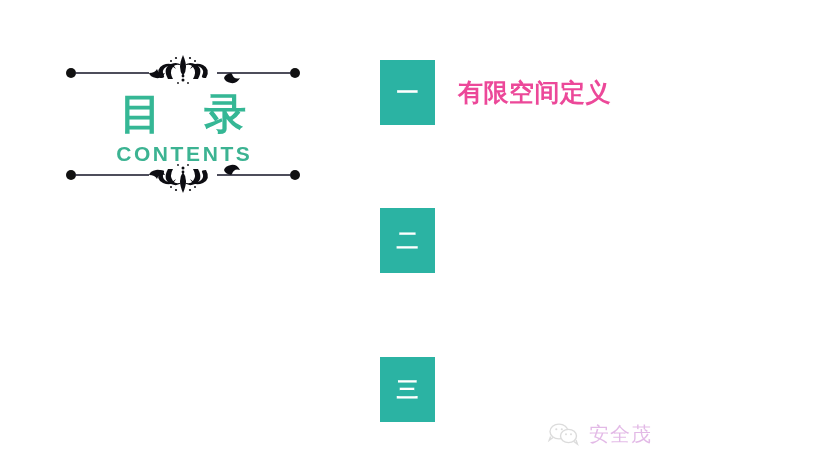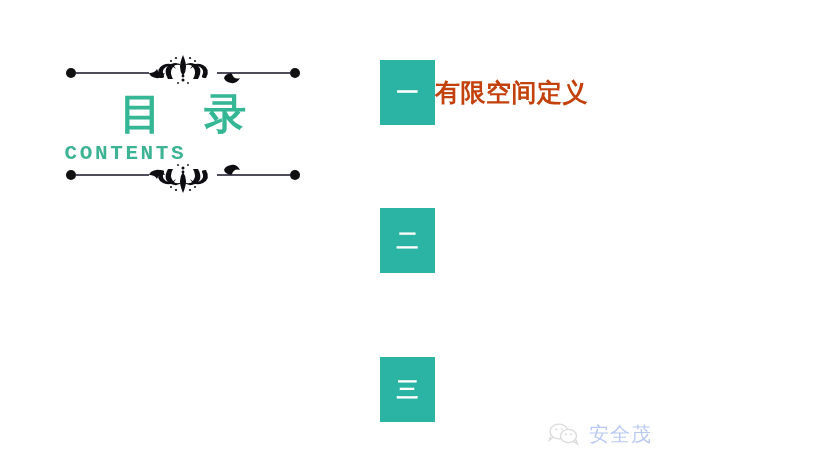--- a/index.html
+++ b/index.html
@@ -49,22 +49,22 @@
     letter-spacing: 14px;
     text-indent: 14px;
     line-height: 48px;
     white-space: nowrap;
   }
   #contents-sub {
     position: absolute;
     left: 0;
     top: 90px;
     width: 242px;
-    text-align: left;
-    font-family: Liberation Mono, monospace;
+    text-align: center;
+    font-family: Liberation Sans, sans-serif;
     font-size: 21px;
     font-weight: bold;
     color: #3cb392;
     letter-spacing: 2.6px;
     text-indent: 2.6px;
     line-height: 24px;
     white-space: nowrap;
   }
 
   
@@ -89,24 +89,25 @@
     flex: 0 0 auto;
   }
   .agenda-badge-num {
     font-family: "DejaVu Sans", "Liberation Sans", sans-serif;
     font-size: 22px;
     font-weight: bold;
     color: #ffffff;
     line-height: 1;
   }
   .agenda-label {
+    margin-left: 23px;
     font-family: "DejaVu Sans", "Liberation Sans", sans-serif;
     font-size: 25px;
     font-weight: bold;
-    color: #c2410c;
+    color: #ec4899;
     letter-spacing: 0.5px;
     white-space: nowrap;
     line-height: 1.1;
   }
 
   
   #watermark {
     position: absolute;
     right: 16px;
     bottom: 22px;
@@ -114,21 +115,21 @@
     align-items: center;
     opacity: 0.30;
   }
   #watermark-icon {
     display: block;
     margin-right: 7px;
   }
   #watermark-text {
     font-family: "DejaVu Sans", "Liberation Sans", sans-serif;
     font-size: 20px;
-    color: #1d4ed8;
+    color: #a21caf;
     letter-spacing: 1px;
     line-height: 1;
     white-space: nowrap;
   }
 </style>
 </head>
 <body>
 
 <div id="slide">
 

